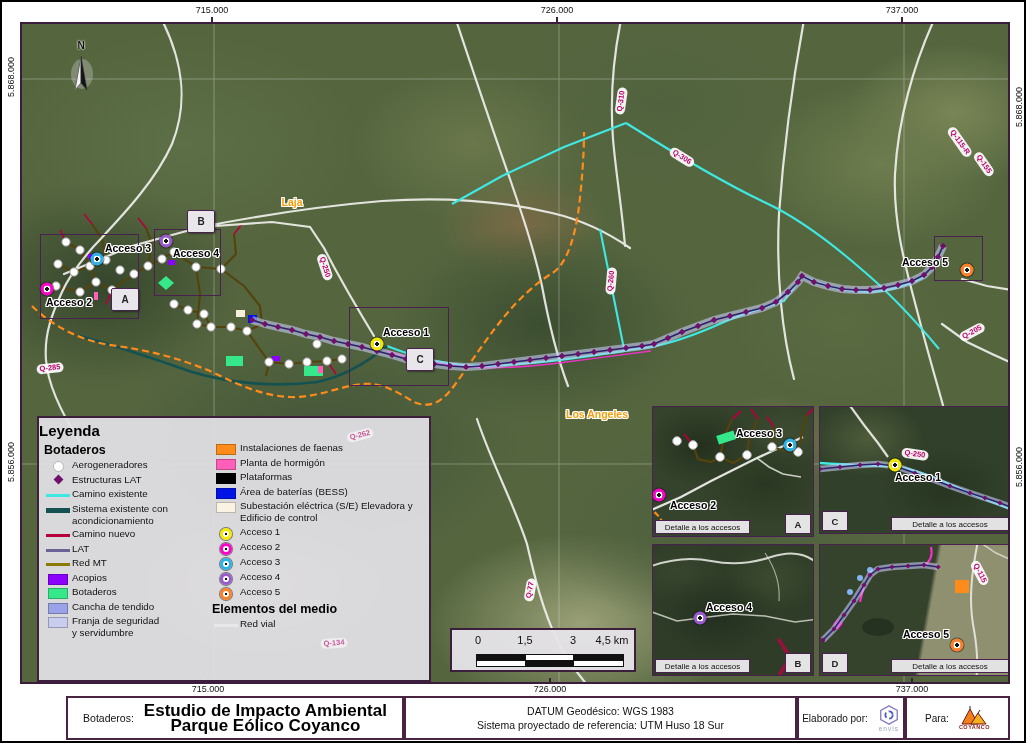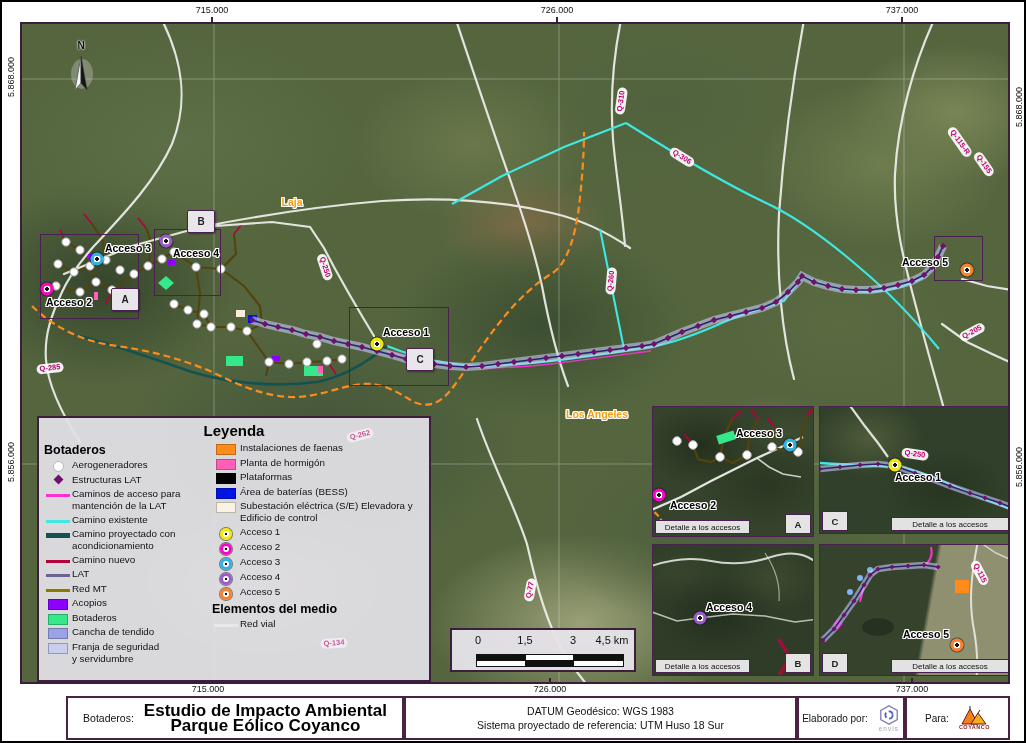--- a/index.html
+++ b/index.html
@@ -33,21 +33,21 @@
   .city-label{position:absolute;z-index:2;font-weight:bold;font-size:10.5px;color:#f59e0b;transform:translate(-50%,-50%);white-space:nowrap;
     text-shadow:-1px -1px 0 #fff,1px -1px 0 #fff,-1px 1px 0 #fff,1px 1px 0 #fff,0 -1px 0 #fff,0 1px 0 #fff,-1px 0 0 #fff,1px 0 0 #fff;}
   .road-label{position:absolute;z-index:6;font-size:7.5px;font-weight:bold;color:#c0006e;background:rgba(255,255,255,.92);padding:0 3px;border-radius:5px;line-height:9.5px;white-space:nowrap;}
   .acc{position:absolute;z-index:3;width:7px;height:7px;border-radius:50%;border:3px solid var(--c);background:radial-gradient(circle,#111 0 1.6px,#fff 1.7px);transform:translate(-50%,-50%);box-shadow:0 0 0 1px rgba(20,20,20,.55);}
   .acc-label{position:absolute;z-index:4;font-weight:bold;font-size:10.5px;color:#000;transform:translate(-50%,-50%);white-space:nowrap;
     text-shadow:-1px -1px 0 #fff,1px -1px 0 #fff,-1px 1px 0 #fff,1px 1px 0 #fff,0 -1px 0 #fff,0 1px 0 #fff,-1px 0 0 #fff,1px 0 0 #fff;}
   #north{position:absolute;left:44px;top:30px;z-index:4;}
   .north-n{position:absolute;left:59px;top:16px;z-index:4;font-weight:bold;font-size:10px;color:#111;transform:translate(-50%,0);
     text-shadow:0 0 2px #fff,0 0 2px #fff;}
   #legend{position:absolute;left:15px;top:392px;width:394px;height:266px;background:rgba(227,225,230,.93);border:2px solid #3c1f3c;box-sizing:border-box;z-index:5;}
-  .leg-title{font-size:15px;font-weight:bold;text-align:center;margin-top:4px;color:#000;}
+  .leg-title{font-size:15px;font-weight:bold;margin-top:4px;color:#000;}
   .lcols{display:flex;padding:2px 5px 0 5px;}
   #leg-left{flex:0 0 168px;}
   #leg-right{flex:1;}
   .lhead{font-weight:bold;font-size:12.5px;margin:2px 0 2px 0;color:#000;}
   .litem{display:flex;align-items:flex-start;margin:1px 0;min-height:13.5px;}
   .lsym{flex:0 0 28px;display:flex;justify-content:center;margin-top:2px;}
   .ltext{font-size:9.8px;line-height:12.3px;white-space:pre-line;color:#111;}
   .sy-dot{width:9px;height:9px;border-radius:50%;background:#fff;border:1px solid #b5b5b5;display:block;}
   .sy-diamond{width:7px;height:7px;background:#70106a;transform:rotate(45deg);display:block;}
   .sy-line{width:24px;height:3px;display:block;margin-top:4px;}
@@ -256,36 +256,29 @@
               <span class="ltext">Aerogeneradores</span>
             </div>
             <div class="litem">
               <span class="lsym">
                 <span class="sy-diamond"></span>
               </span>
               <span class="ltext">Estructuras LAT</span>
             </div>
             <div class="litem">
               <span class="lsym">
-                <span class="sy-line" style="background: rgb(255, 47, 214);"></span>
-              </span>
-              <span class="ltext">Caminos de acceso para
-mantención de la LAT</span>
-            </div>
-            <div class="litem">
-              <span class="lsym">
                 <span class="sy-line" style="background: rgb(63, 232, 226);"></span>
               </span>
               <span class="ltext">Camino existente</span>
             </div>
             <div class="litem">
               <span class="lsym">
                 <span class="sy-line thick" style="background: rgb(20, 82, 82);"></span>
               </span>
-              <span class="ltext">Camino proyectado con
+              <span class="ltext">Sistema existente con
 acondicionamiento</span>
             </div>
             <div class="litem">
               <span class="lsym">
                 <span class="sy-line" style="background: rgb(181, 0, 60);"></span>
               </span>
               <span class="ltext">Camino nuevo</span>
             </div>
             <div class="litem">
               <span class="lsym">

